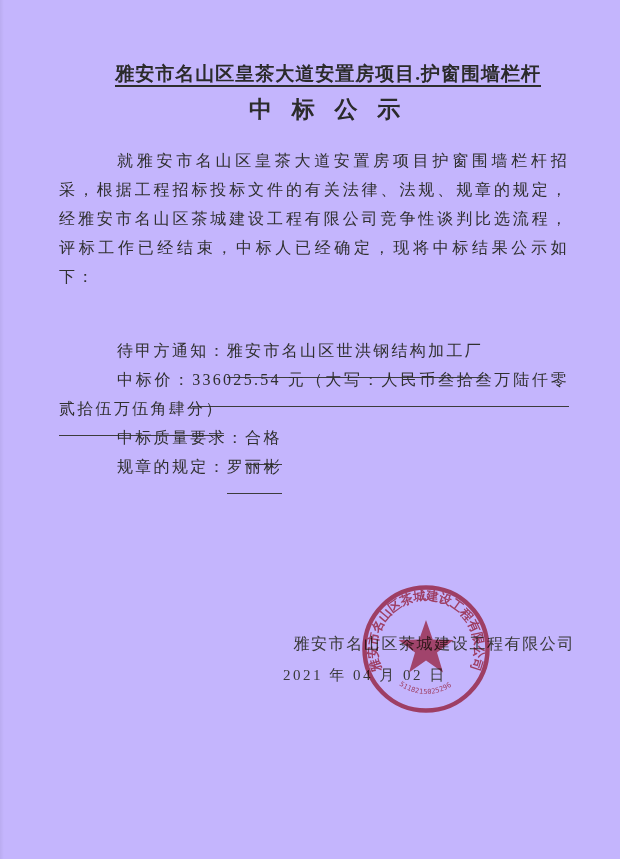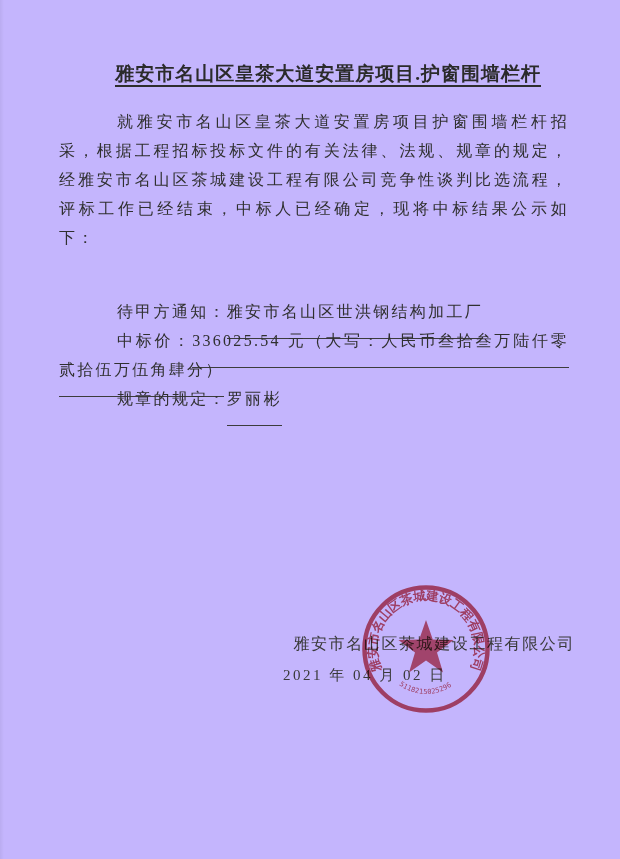--- a/index.html
+++ b/index.html
@@ -104,26 +104,28 @@
   }
 </style>
 </head>
 <body>
 
 <div class="page">
   <div class="content">
 
     <h1 class="title1"><span class="u">雅安市名山区皇茶大道安置房项目.护窗围墙栏杆</span></h1>
 
+    <h2 class="title2">中 标 公 示</h2>
 
     <p class="para intro">就雅安市名山区皇茶大道安置房项目护窗围墙栏杆招采，根据工程招标投标文件的有关法律、法规、规章的规定，经雅安市名山区茶城建设工程有限公司竞争性谈判比选流程，评标工作已经结束，中标人已经确定，现将中标结果公示如下：</p>
 
     <div class="items">
       <p class="para item"><span>待甲方通知：</span><span class="value">雅安市名山区世洪钢结构加工厂</span></p>
       <p class="para item"><span>中标价：</span><span class="value">336025.54 元（大写：人民币叁拾叁万陆仟零贰拾伍万伍角肆分）</span></p>
+      <p class="para item"><span>中标质量要求：</span><span class="value">合格</span></p>
       <p class="para item"><span>规章的规定：</span><span class="value">罗丽彬</span></p>
     </div>
 
   </div>
 
   <div class="sig">
     <div class="sig-company">雅安市名山区茶城建设工程有限公司</div>
     <div class="sig-date">2021 年 04 月 02 日</div>
   </div>
 

